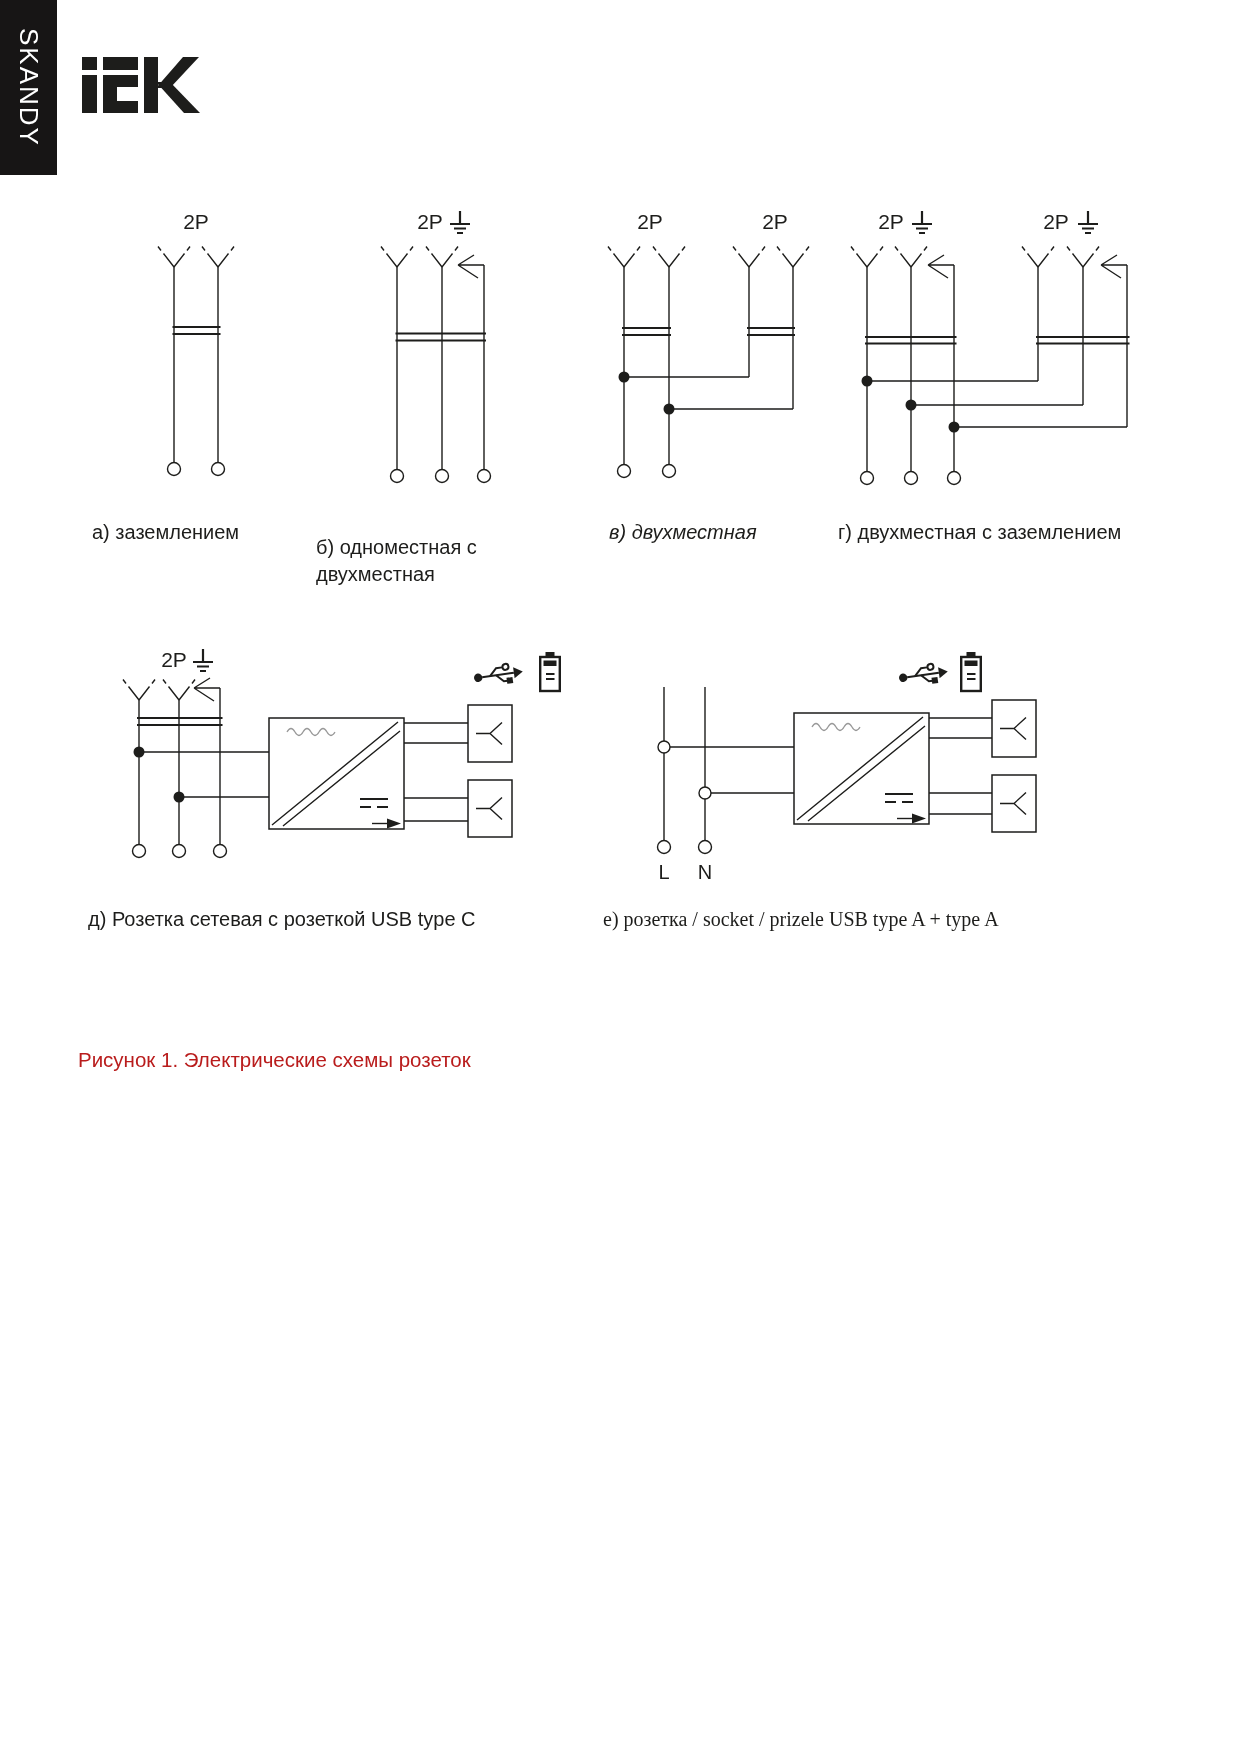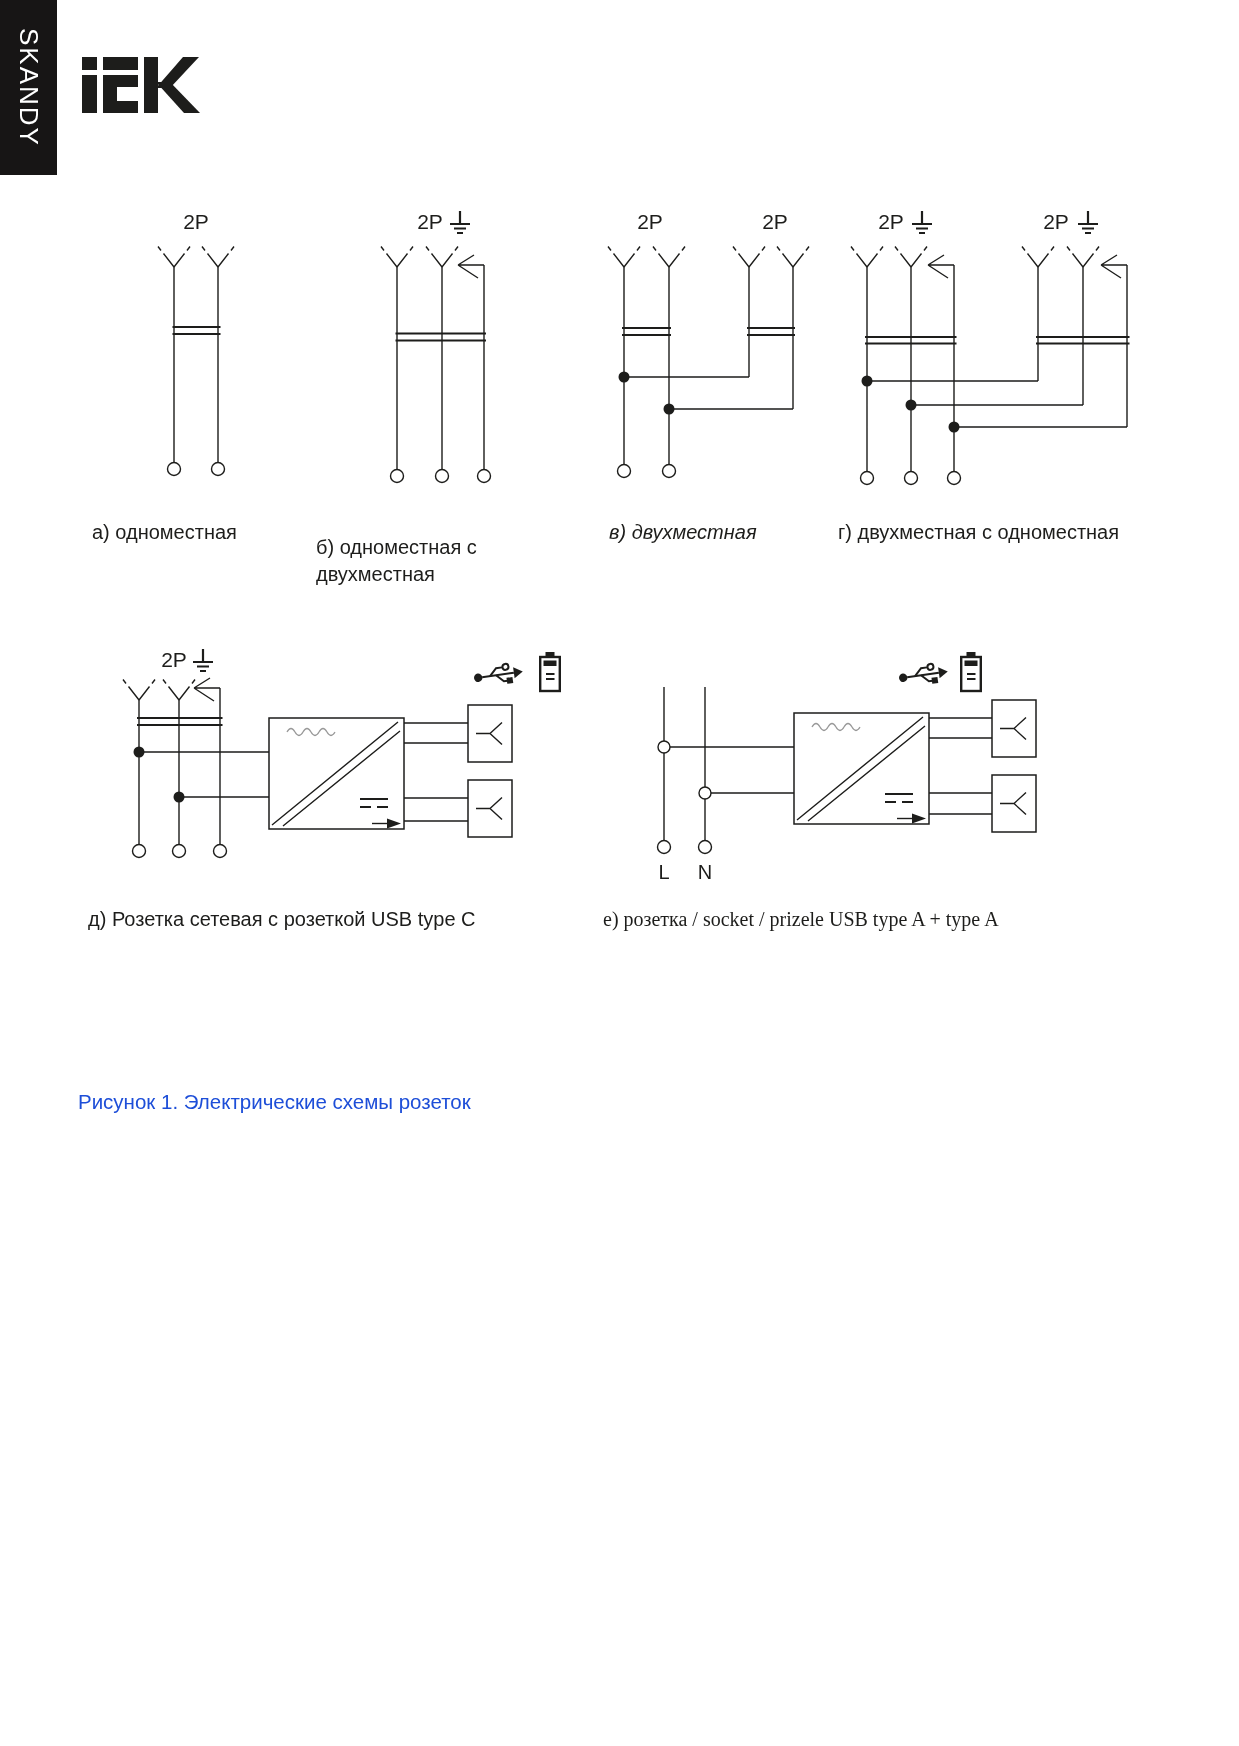--- a/index.html
+++ b/index.html
@@ -7,21 +7,21 @@
         font-family:"Liberation Sans",sans-serif;color:#1d1d1b;overflow:hidden;margin:0 auto;}
   .side-tab{position:absolute;left:0;top:0;width:57px;height:175px;background:#171515;
             display:flex;align-items:center;justify-content:center;}
   .side-tab-text{writing-mode:vertical-rl;color:#ffffff;font-size:26px;letter-spacing:2px;}
   .logo{position:absolute;left:82px;top:56px;}
   .canvas{position:absolute;left:0;top:0;}
   .canvas text{font-family:"Liberation Sans",sans-serif;fill:#1d1d1b;}
   .pole-label{font-size:21px;}
   .term-label{font-size:20px;}
   .diagram-label{position:absolute;font-size:20px;line-height:27px;color:#1d1d1b;white-space:nowrap;}
-  .caption{position:absolute;left:78px;top:1048px;font-size:20.5px;color:#1d4ed8;margin-top:42px;}
+  .caption{position:absolute;left:78px;top:1048px;font-size:20.5px;color:#b91c1c;}
   .ln{stroke:#1d1d1b;stroke-width:1.4;fill:none;}
   .bar{stroke:#1d1d1b;stroke-width:2;fill:none;}
   .term{fill:#ffffff;stroke:#1d1d1b;stroke-width:1.4;}
   .dot{fill:#1d1d1b;stroke:none;}
 </style>
 </head>
 <body>
 
 <div class="page">
 
@@ -173,25 +173,25 @@
       <text x="664" y="879" text-anchor="middle" class="term-label">L</text>
       <text x="705" y="879" text-anchor="middle" class="term-label">N</text>
       <use href="#converter" x="794" y="713"></use>
       <use href="#usbport" x="992" y="700"></use>
       <use href="#usbport" x="992" y="775"></use>
       <use href="#usbicon" x="898" y="659"></use>
       <use href="#battery" x="960" y="652"></use>
     </g>
   </svg>
 
-  <div class="diagram-label" style="left:92px;top:519px;">а) одноместная</div>
+  <div class="diagram-label" style="left:92px;top:519px;">а) заземлением</div>
   <div class="diagram-label" style="left:316px;top:534px;">
     <div>б) одноместная с</div>
     <div>двухместная</div>
   </div>
   <div class="diagram-label" style="left:609px;top:519px;font-style:italic;">в) двухместная</div>
-  <div class="diagram-label" style="left:838px;top:519px;">г) двухместная с одноместная</div>
+  <div class="diagram-label" style="left:838px;top:519px;">г) двухместная с заземлением</div>
   <div class="diagram-label" style="left:88px;top:906px;text-align:right;">д) Розетка сетевая с розеткой USB type C</div>
   <div class="diagram-label" style="left:603px;top:906px;font-family:Liberation Serif, serif;">е) розетка / socket / prizele USB type A + type A</div>
 
   <div class="caption">Рисунок 1. Электрические схемы розеток</div>
 
 </div>
 
 </body></html>

